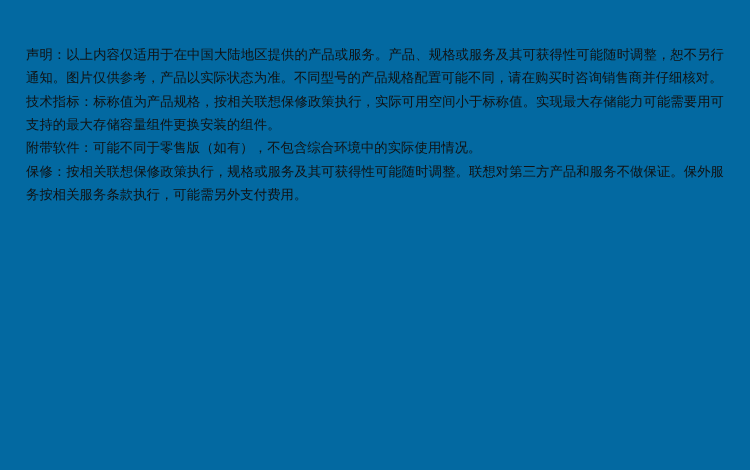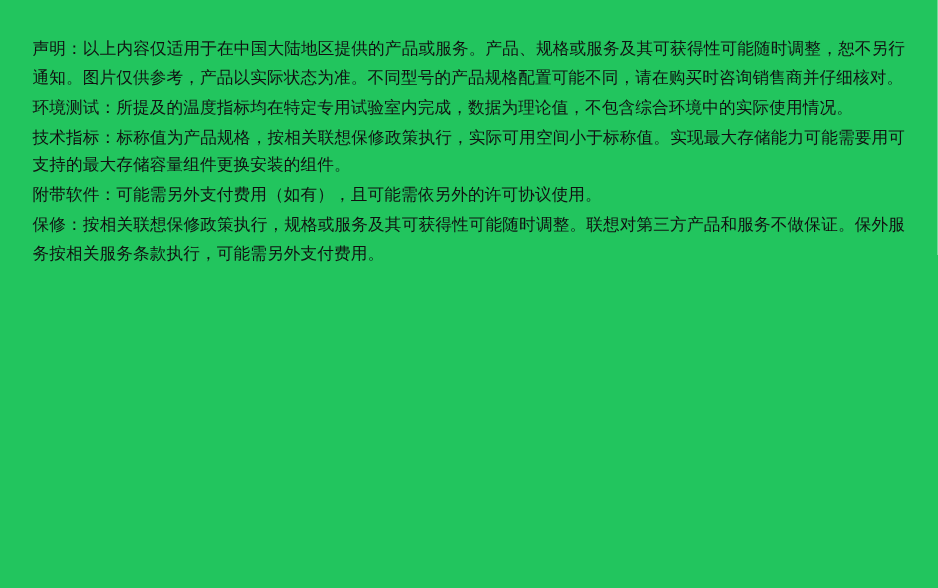--- a/index.html
+++ b/index.html
@@ -11,22 +11,22 @@
     width: 750px;
     height: 470px;
     overflow: hidden;
     font-family: "Liberation Sans", sans-serif;
     color: #1a1a1a;
   }
   .page {
     box-sizing: border-box;
     width: 750px;
     height: 470px;
-    padding: 28px 26px 20px 26px;
-    background: #22c55e;
+    padding: 44px 26px 20px 26px;
+    background: #0369a1;
   }
   .disclaimer-block {
     font-size: 13.3px;
     line-height: 1.72;
     letter-spacing: 0.1px;
     color: #111111;
   }
   .para {
     margin: 0 0 1px 0;
     text-align: justify;
@@ -50,25 +50,24 @@
 </head>
 <body>
 
 <div class="page">
 
   <div class="disclaimer-block">
 
     <p class="para"><span class="lead">声明：</span><span>以上内容仅适用于在中国大陆地区提供的产品或服务。产品、规格或服务及其可获得性可能随时调整，恕不另行通知。图片仅供参考，产品以实际状态为准。不同型号的产品规格配置可能不同，请在购买时咨询销售商并仔细核对。</span></p>
 
 
-    <p class="para"><span class="lead">环境测试：</span><span>所提及的温度指标均在特定专用试验室内完成，数据为理论值，不包含综合环境中的实际使用情况。</span></p>
 
     <p class="para"><span class="lead">技术指标：</span><span>标称值为产品规格，按相关联想保修政策执行，实际可用空间小于标称值。实现最大存储能力可能需要用可支持的最大存储容量组件更换安装的组件。</span></p>
 
-    <p class="para"><span class="lead">附带软件：</span><span>可能需另外支付费用（如有），且可能需依另外的许可协议使用。</span></p>
+    <p class="para"><span class="lead">附带软件：</span><span>可能不同于零售版（如有），不包含综合环境中的实际使用情况。</span></p>
 
     <p class="para"><span class="lead">保修：</span><span>按相关联想保修政策执行，规格或服务及其可获得性可能随时调整。联想对第三方产品和服务不做保证。保外服务按相关服务条款执行，可能需另外支付费用。</span></p>
 
   </div>
 
   <div class="spacer"></div>
 
 
 </div>
 

